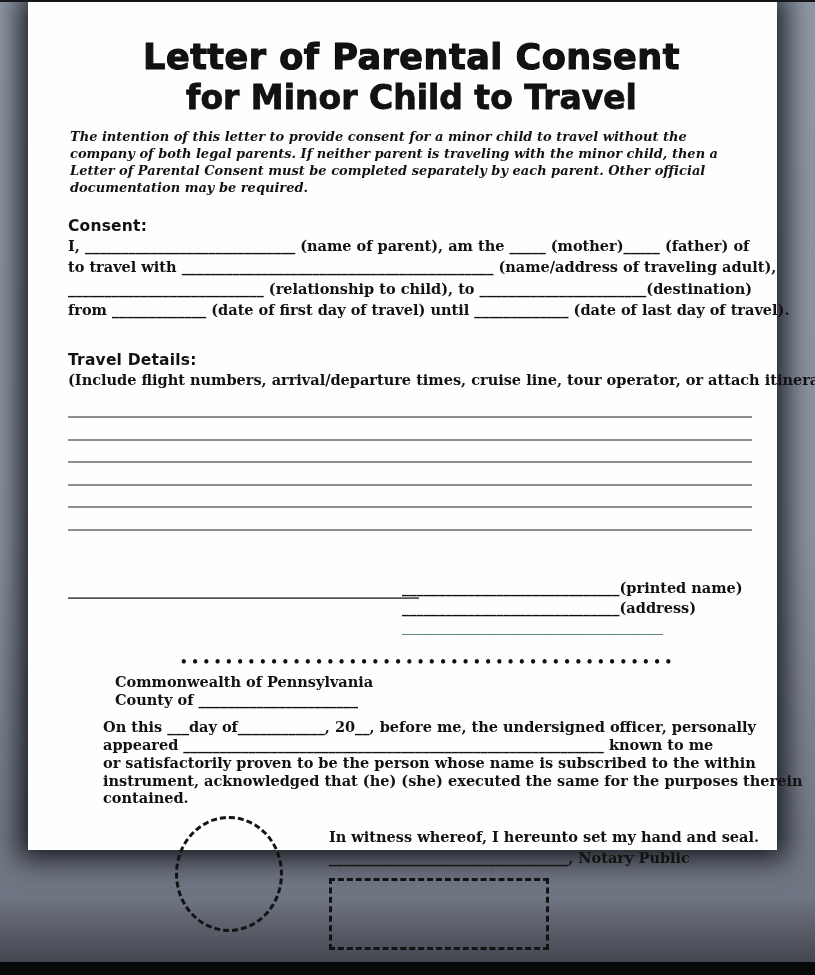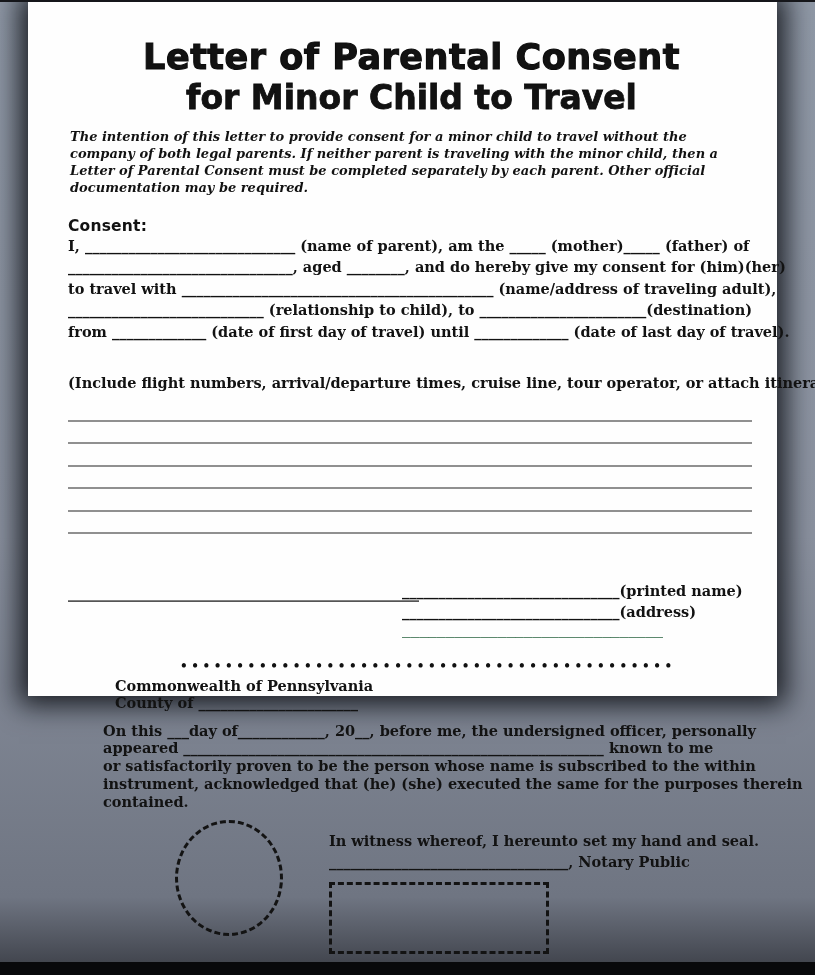--- a/index.html
+++ b/index.html
@@ -16,21 +16,21 @@
   .top-strip {
     position: absolute; left: 0; top: 0; width: 815px; height: 2px;
     background: #15161a; z-index: 4;
   }
   .bottom-strip {
     position: absolute; left: 0; top: 962px; width: 815px; height: 13px;
     background: #08090b; z-index: 4;
   }
   .page {
     position: absolute; left: 28px; top: 2px;
-    width: 749px; height: 694px;
+    width: 749px; height: 848px;
     background: #fefefe;
     box-shadow: 0 0 26px 9px rgba(6, 8, 13, 0.85);
     z-index: 2;
     box-sizing: border-box;
     padding: 38px 22px 0 40px;
     color: #121212;
   }
   .doc-title {
     margin: 0; text-align: center;
     font-family: "DejaVu Sans", sans-serif;
@@ -128,27 +128,27 @@
 <div class="page">
 
   <h1 class="doc-title">Letter of Parental Consent</h1>
   <h2 class="doc-subtitle">for Minor Child to Travel</h2>
 
   <p class="intro">The intention of this letter to provide consent for a minor child to travel without the company of both legal parents. If neither parent is traveling with the minor child, then a Letter of Parental Consent  must be completed separately  by each parent. Other official documentation may be required.</p>
 
   <div class="consent-sec">
     <div class="sec-head">Consent:</div>
     <div class="body-line">I,  _____________________________ (name of parent), am the _____ (mother)_____ (father) of</div>
-    <div class="body-line">_______________________________,  aged ________,  and do hereby give my consent for (him)(her)</div>
     <div class="body-line">to travel with ___________________________________________ (name/address of traveling adult),</div>
     <div class="body-line">___________________________ (relationship to child), to _______________________(destination)</div>
     <div class="body-line">from _____________ (date of first day of travel) until _____________ (date of last day of travel).</div>
   </div>
 
   <div class="travel-sec">
+    <div class="sec-head">Travel Details:</div>
     <div class="travel-note">(Include flight numbers, arrival/departure times, cruise line, tour operator, or attach itinerary.)</div>
     <div class="ruled-lines">
       <div class="ruled-line"></div>
       <div class="ruled-line"></div>
       <div class="ruled-line"></div>
       <div class="ruled-line"></div>
       <div class="ruled-line"></div>
       <div class="ruled-line"></div>
     </div>
   </div>

